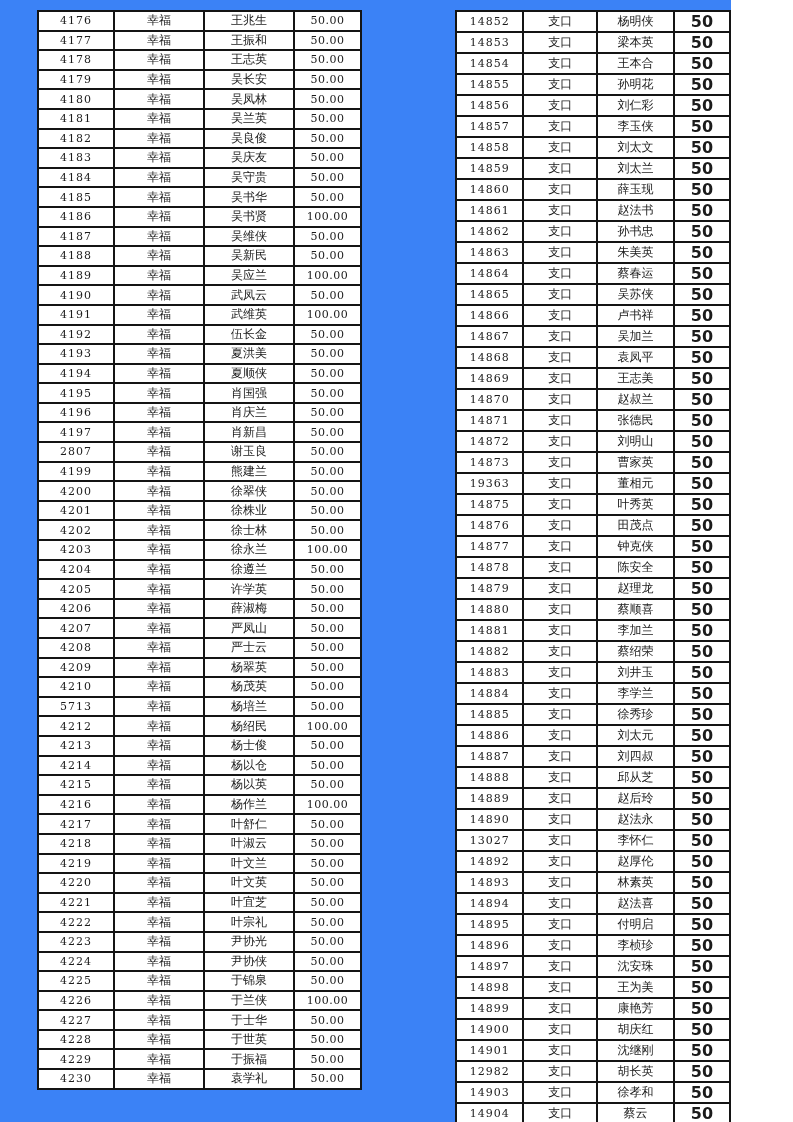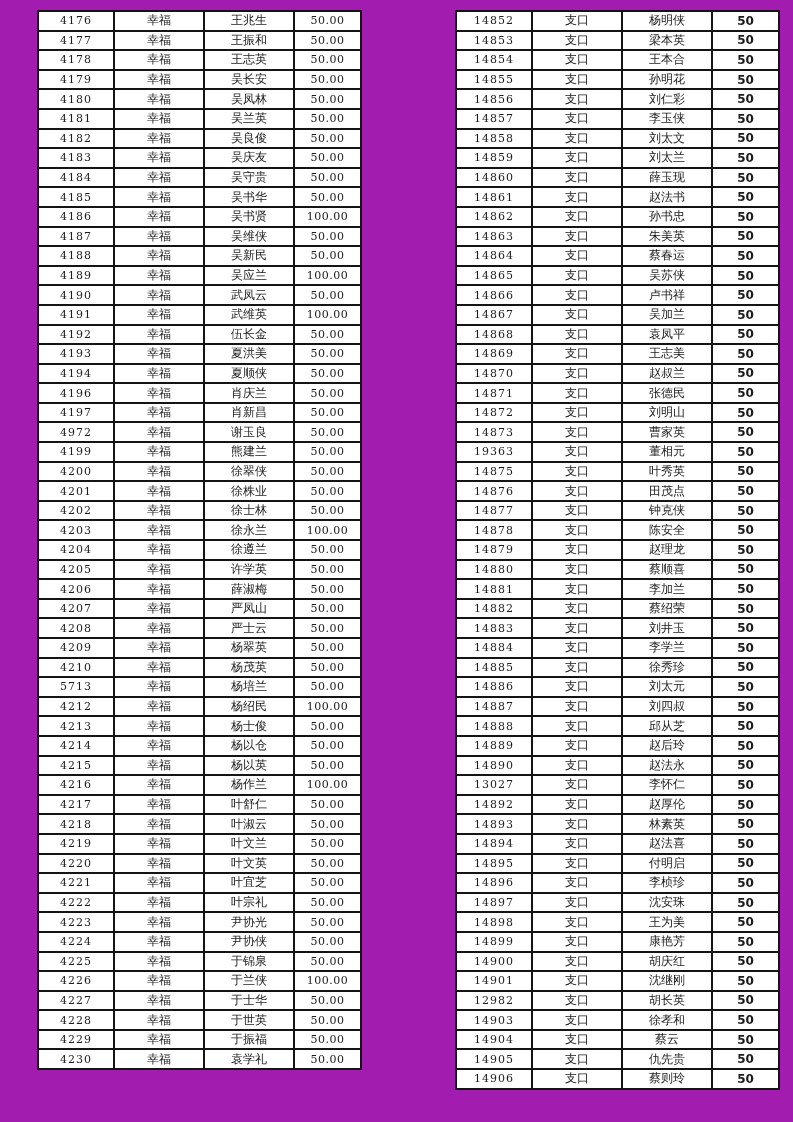--- a/index.html
+++ b/index.html
@@ -2,23 +2,23 @@
 <html><head>
 <meta charset="utf-8">
 <style>
   html, body {
     margin: 0;
     padding: 0;
     background: #ffffff;
   }
   .page {
     position: relative;
-    width: 793px;
+    width: 731px;
     height: 1122px;
-    background: #a21caf;
+    background: #3b82f6;
     font-family: "DejaVu Serif", "Liberation Serif", serif;
     color: #1b1b1b;
     overflow: hidden;
   }
   table.roster {
     position: absolute;
     top: 10px;
     border-collapse: collapse;
     table-layout: fixed;
     background: #ffffff;
@@ -41,21 +41,21 @@
   col.c-name   { width: 90px; }
   col.c-amount { width: 67px; }
   
   td.c0 { font-size: 11px; letter-spacing: 1px; }   
   td.c1 { font-size: 12px; }                        
   td.c2 { font-size: 12px; }                        
   td.c3 { font-size: 11px; letter-spacing: 0.5px; } 
   table.roster.right td.c3 {
     font-family: "DejaVu Sans", "Liberation Sans", sans-serif;
     font-weight: bold;
-    font-size: 12px;
+    font-size: 16px;
     letter-spacing: 0;
   }
 </style>
 </head>
 <body>
 
 <div class="page">
 
   <table class="roster left">
     <colgroup>
@@ -173,33 +173,39 @@
           <td class="c2">夏洪美</td>
           <td class="c3">50.00</td>
         </tr>
         <tr>
           <td class="c0">4194</td>
           <td class="c1">幸福</td>
           <td class="c2">夏顺侠</td>
           <td class="c3">50.00</td>
         </tr>
         <tr>
+          <td class="c0">4195</td>
+          <td class="c1">幸福</td>
+          <td class="c2">肖国强</td>
+          <td class="c3">50.00</td>
+        </tr>
+        <tr>
           <td class="c0">4196</td>
           <td class="c1">幸福</td>
           <td class="c2">肖庆兰</td>
           <td class="c3">50.00</td>
         </tr>
         <tr>
           <td class="c0">4197</td>
           <td class="c1">幸福</td>
           <td class="c2">肖新昌</td>
           <td class="c3">50.00</td>
         </tr>
         <tr>
-          <td class="c0">4972</td>
+          <td class="c0">2807</td>
           <td class="c1">幸福</td>
           <td class="c2">谢玉良</td>
           <td class="c3">50.00</td>
         </tr>
         <tr>
           <td class="c0">4199</td>
           <td class="c1">幸福</td>
           <td class="c2">熊建兰</td>
           <td class="c3">50.00</td>
         </tr>

